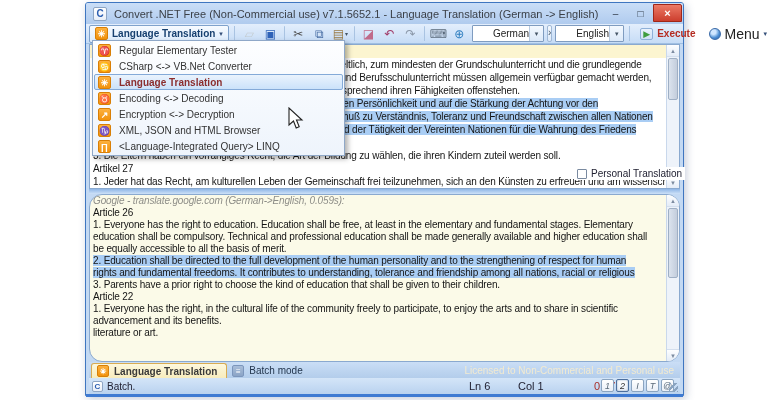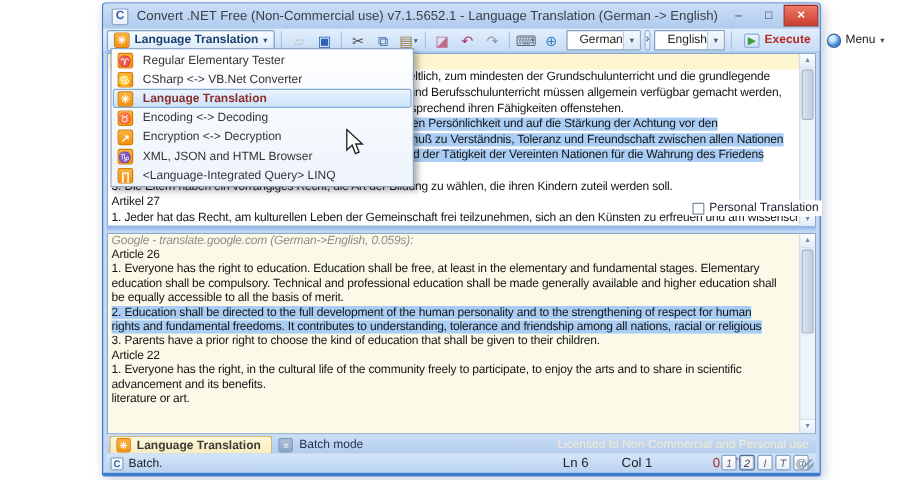--- a/index.html
+++ b/index.html
@@ -34,37 +34,37 @@
   .caret{font-size:7px;color:#35507a;}
   .tb-sep{width:1px;height:15px;background:#a9c3e2;margin:0 2px;flex:0 0 1px;}
   .tb-icons{display:flex;align-items:center;gap:2px;}
   .tb-icon{width:19px;height:18px;display:flex;align-items:center;justify-content:center;
     font-size:12px;border-radius:2px;}
   .tb-icon.sep{width:1px;height:15px;background:#a9c3e2;margin:0 2px;padding:0;}
   .tb-icon.disabled{opacity:.42;filter:grayscale(60%);}
   .tb-icon.caret::after{content:"▾";font-size:6px;color:#456;margin-left:1px;}
   .combo{display:flex;align-items:center;width:88px;height:17px;background:#fff;
     border:1px solid #7f9cc0;border-radius:1px;}
-  .combo .val{flex:1;font-size:10px;color:#222;padding-left:10px;white-space:nowrap;}
+  .combo .val{flex:1;font-size:10px;color:#222;padding-left:20px;white-space:nowrap;}
   .combo .arr{width:14px;height:100%;display:flex;align-items:center;justify-content:center;
     background:linear-gradient(#f4f9ff,#dce9f8);border-left:1px solid #b8cbe2;font-size:7px;color:#456;}
   .swap-btn{width:15px;height:17px;background:linear-gradient(#f4f9ff,#dce9f8);border:1px solid #9fb8d6;
     border-radius:2px;font-size:10px;color:#456;line-height:14px;text-align:center;}
   .exec-btn,.menu-btn{display:flex;align-items:center;gap:4px;height:18px;padding:0 5px;border-radius:2px;}
   .exec-btn .lbl{font-size:10px;font-weight:bold;color:#b42a20;}
-  .menu-btn .lbl{font-size:10px;color:#222;}
+  .menu-btn .lbl{font-size:14px;color:#222;}
   .exec-icon{font-size:9px;color:#3f9d3f;background:linear-gradient(#eaf2fc,#cfe0f5);
     border:1px solid #8fb0d8;border-radius:2px;width:13px;height:12px;line-height:11px;text-align:center;}
   .globe-icon{width:12px;height:12px;border-radius:50%;
     background:radial-gradient(circle at 35% 30%,#cfe6ff 0 25%,#4d8fd4 60%,#2a5fa8);border:1px solid #3a6aa8;}
 
   
   .pane{position:absolute;left:3px;right:3px;border:1px solid #8aa9cf;overflow:hidden;}
   .pane-src{top:41px;height:145px;background:#fff;}
-  .pane-res{top:191px;height:168px;background:#fbfae8;}
+  .pane-res{top:191px;height:168px;background:#fbfae8;border-radius:13px;}
   .tline{height:13px;line-height:13px;font-size:10px;letter-spacing:-0.15px;color:#141414;
     white-space:nowrap;padding-left:3px;}
   .pane-res .tline{height:12px;line-height:12px;}
   .tline.cream{background:#fcf5d0;}
   .tline.sel .txt{background:#a9cdf4;}
   .tline.hdr{font-style:italic;color:#8e8e88;}
   .splitter{position:absolute;left:3px;right:3px;top:186px;height:5px;
     background:linear-gradient(#8fb6e6,#cde1f8);}
 
   

